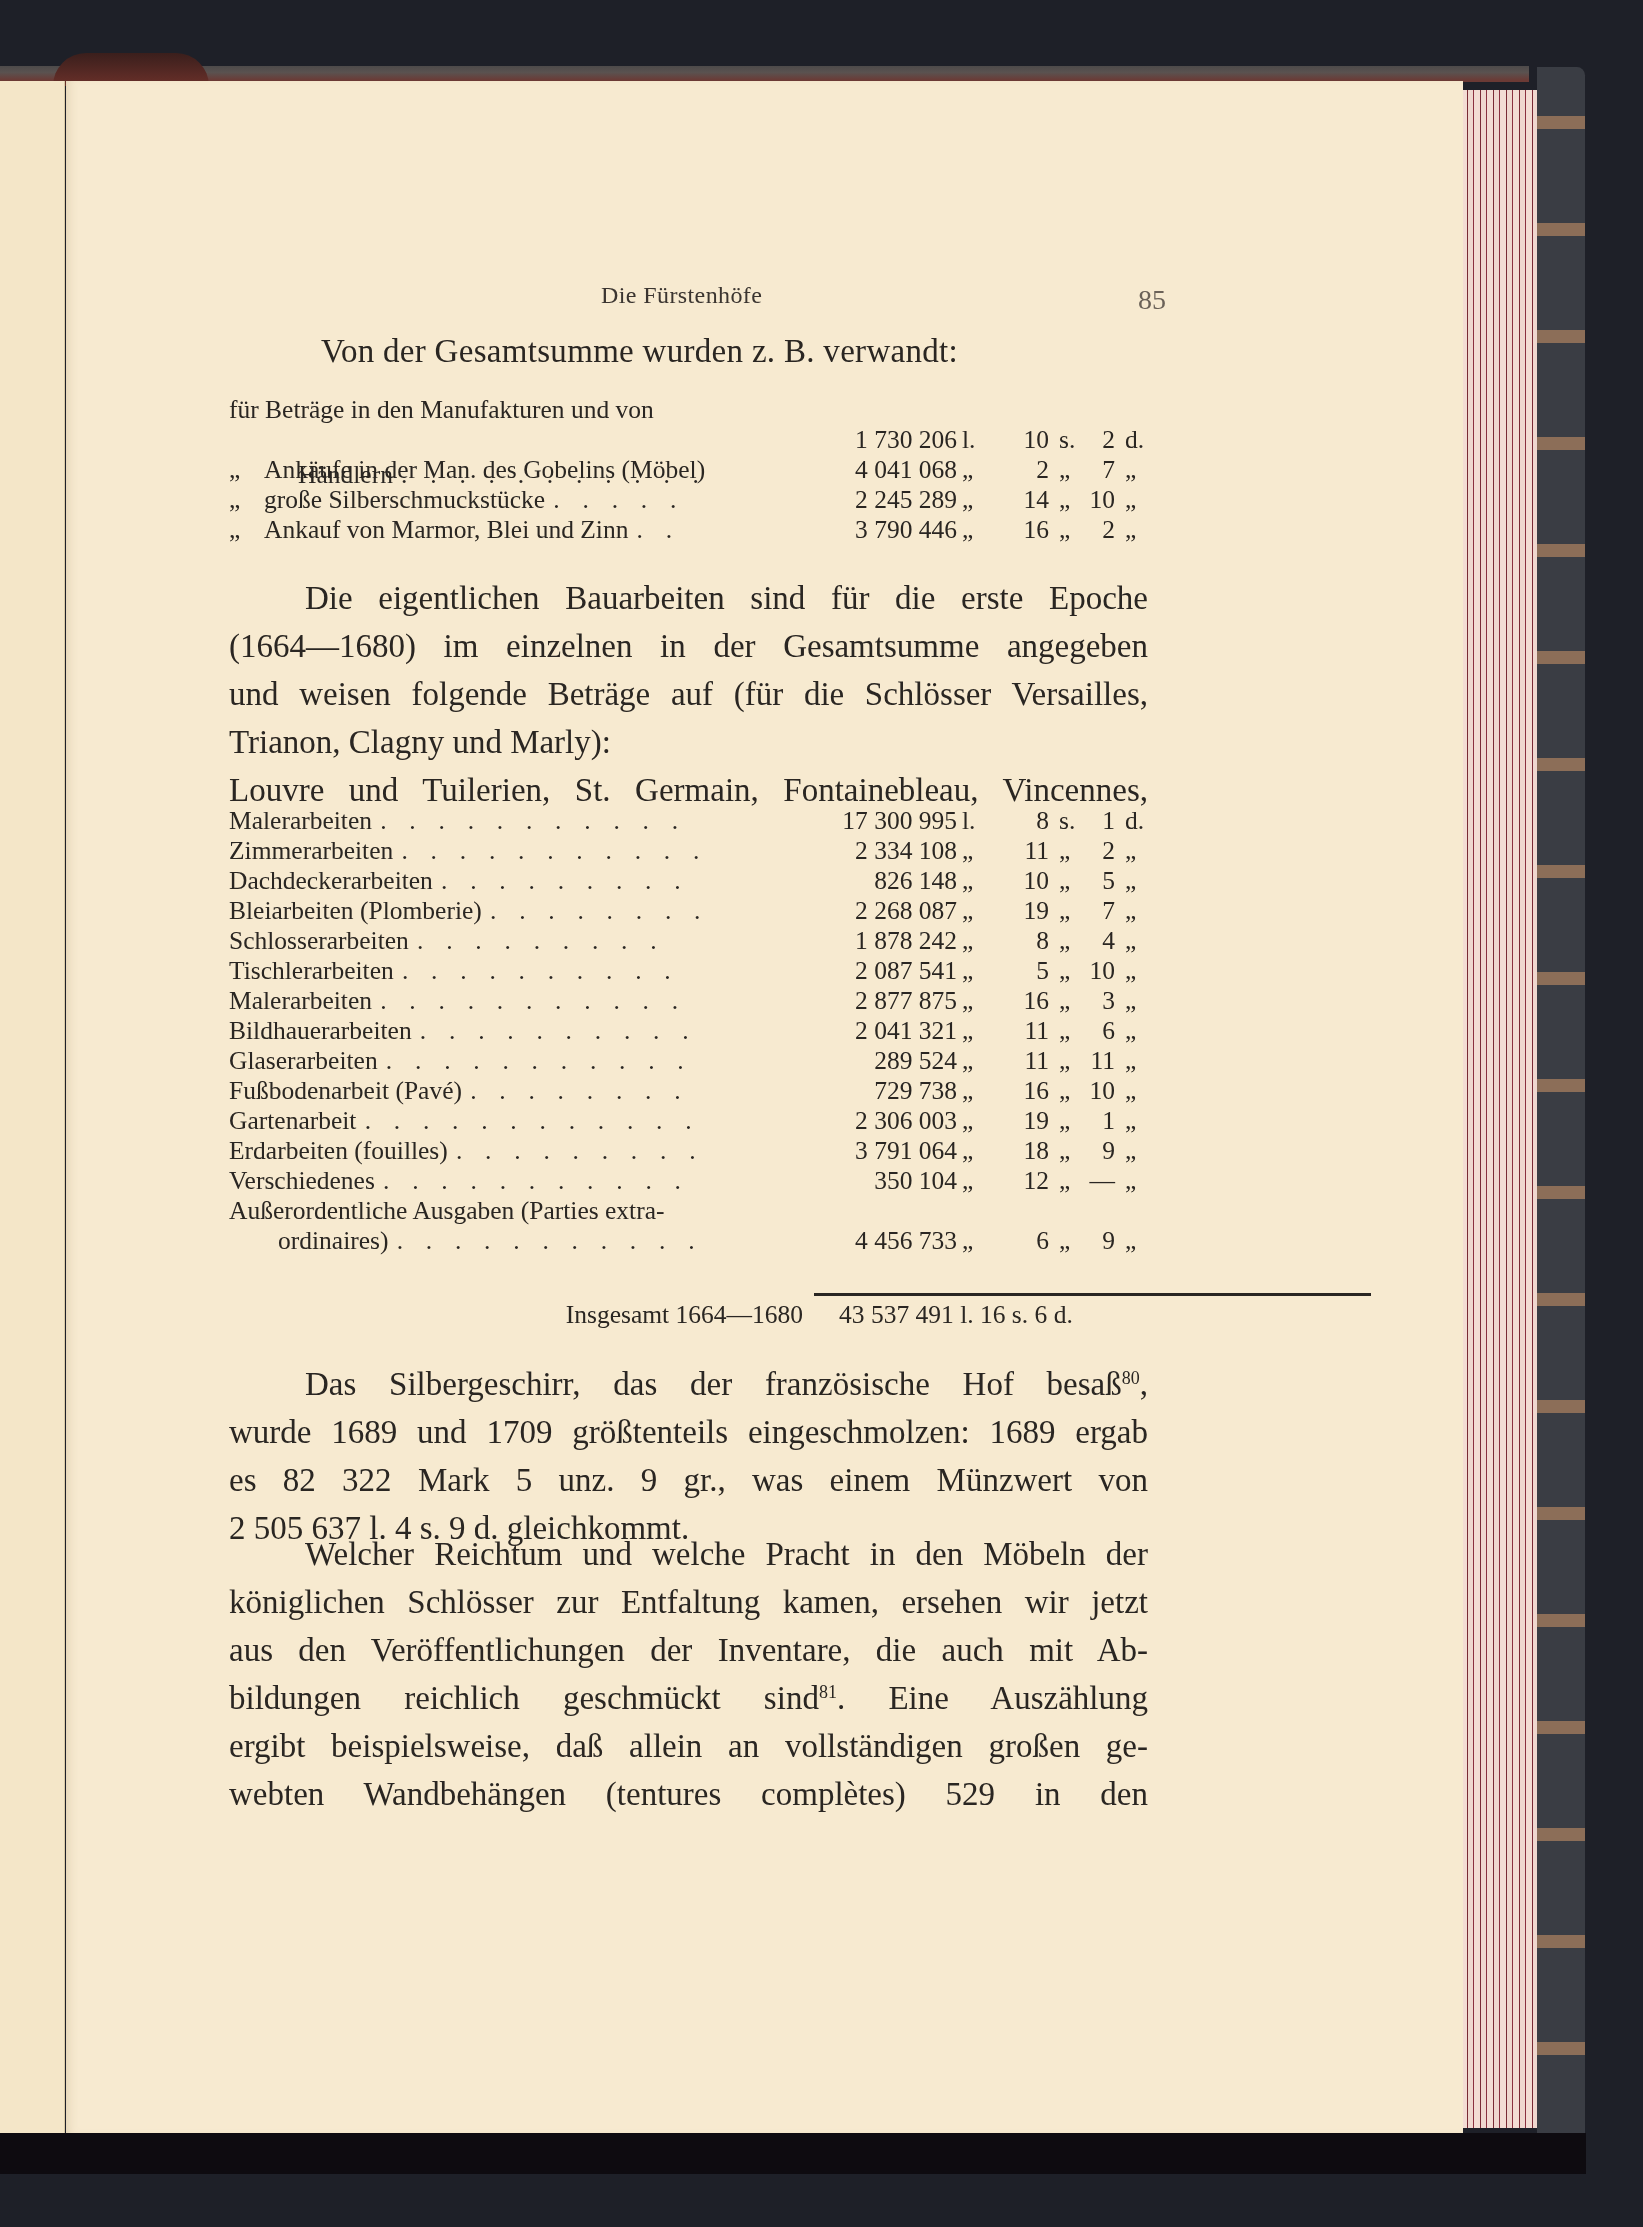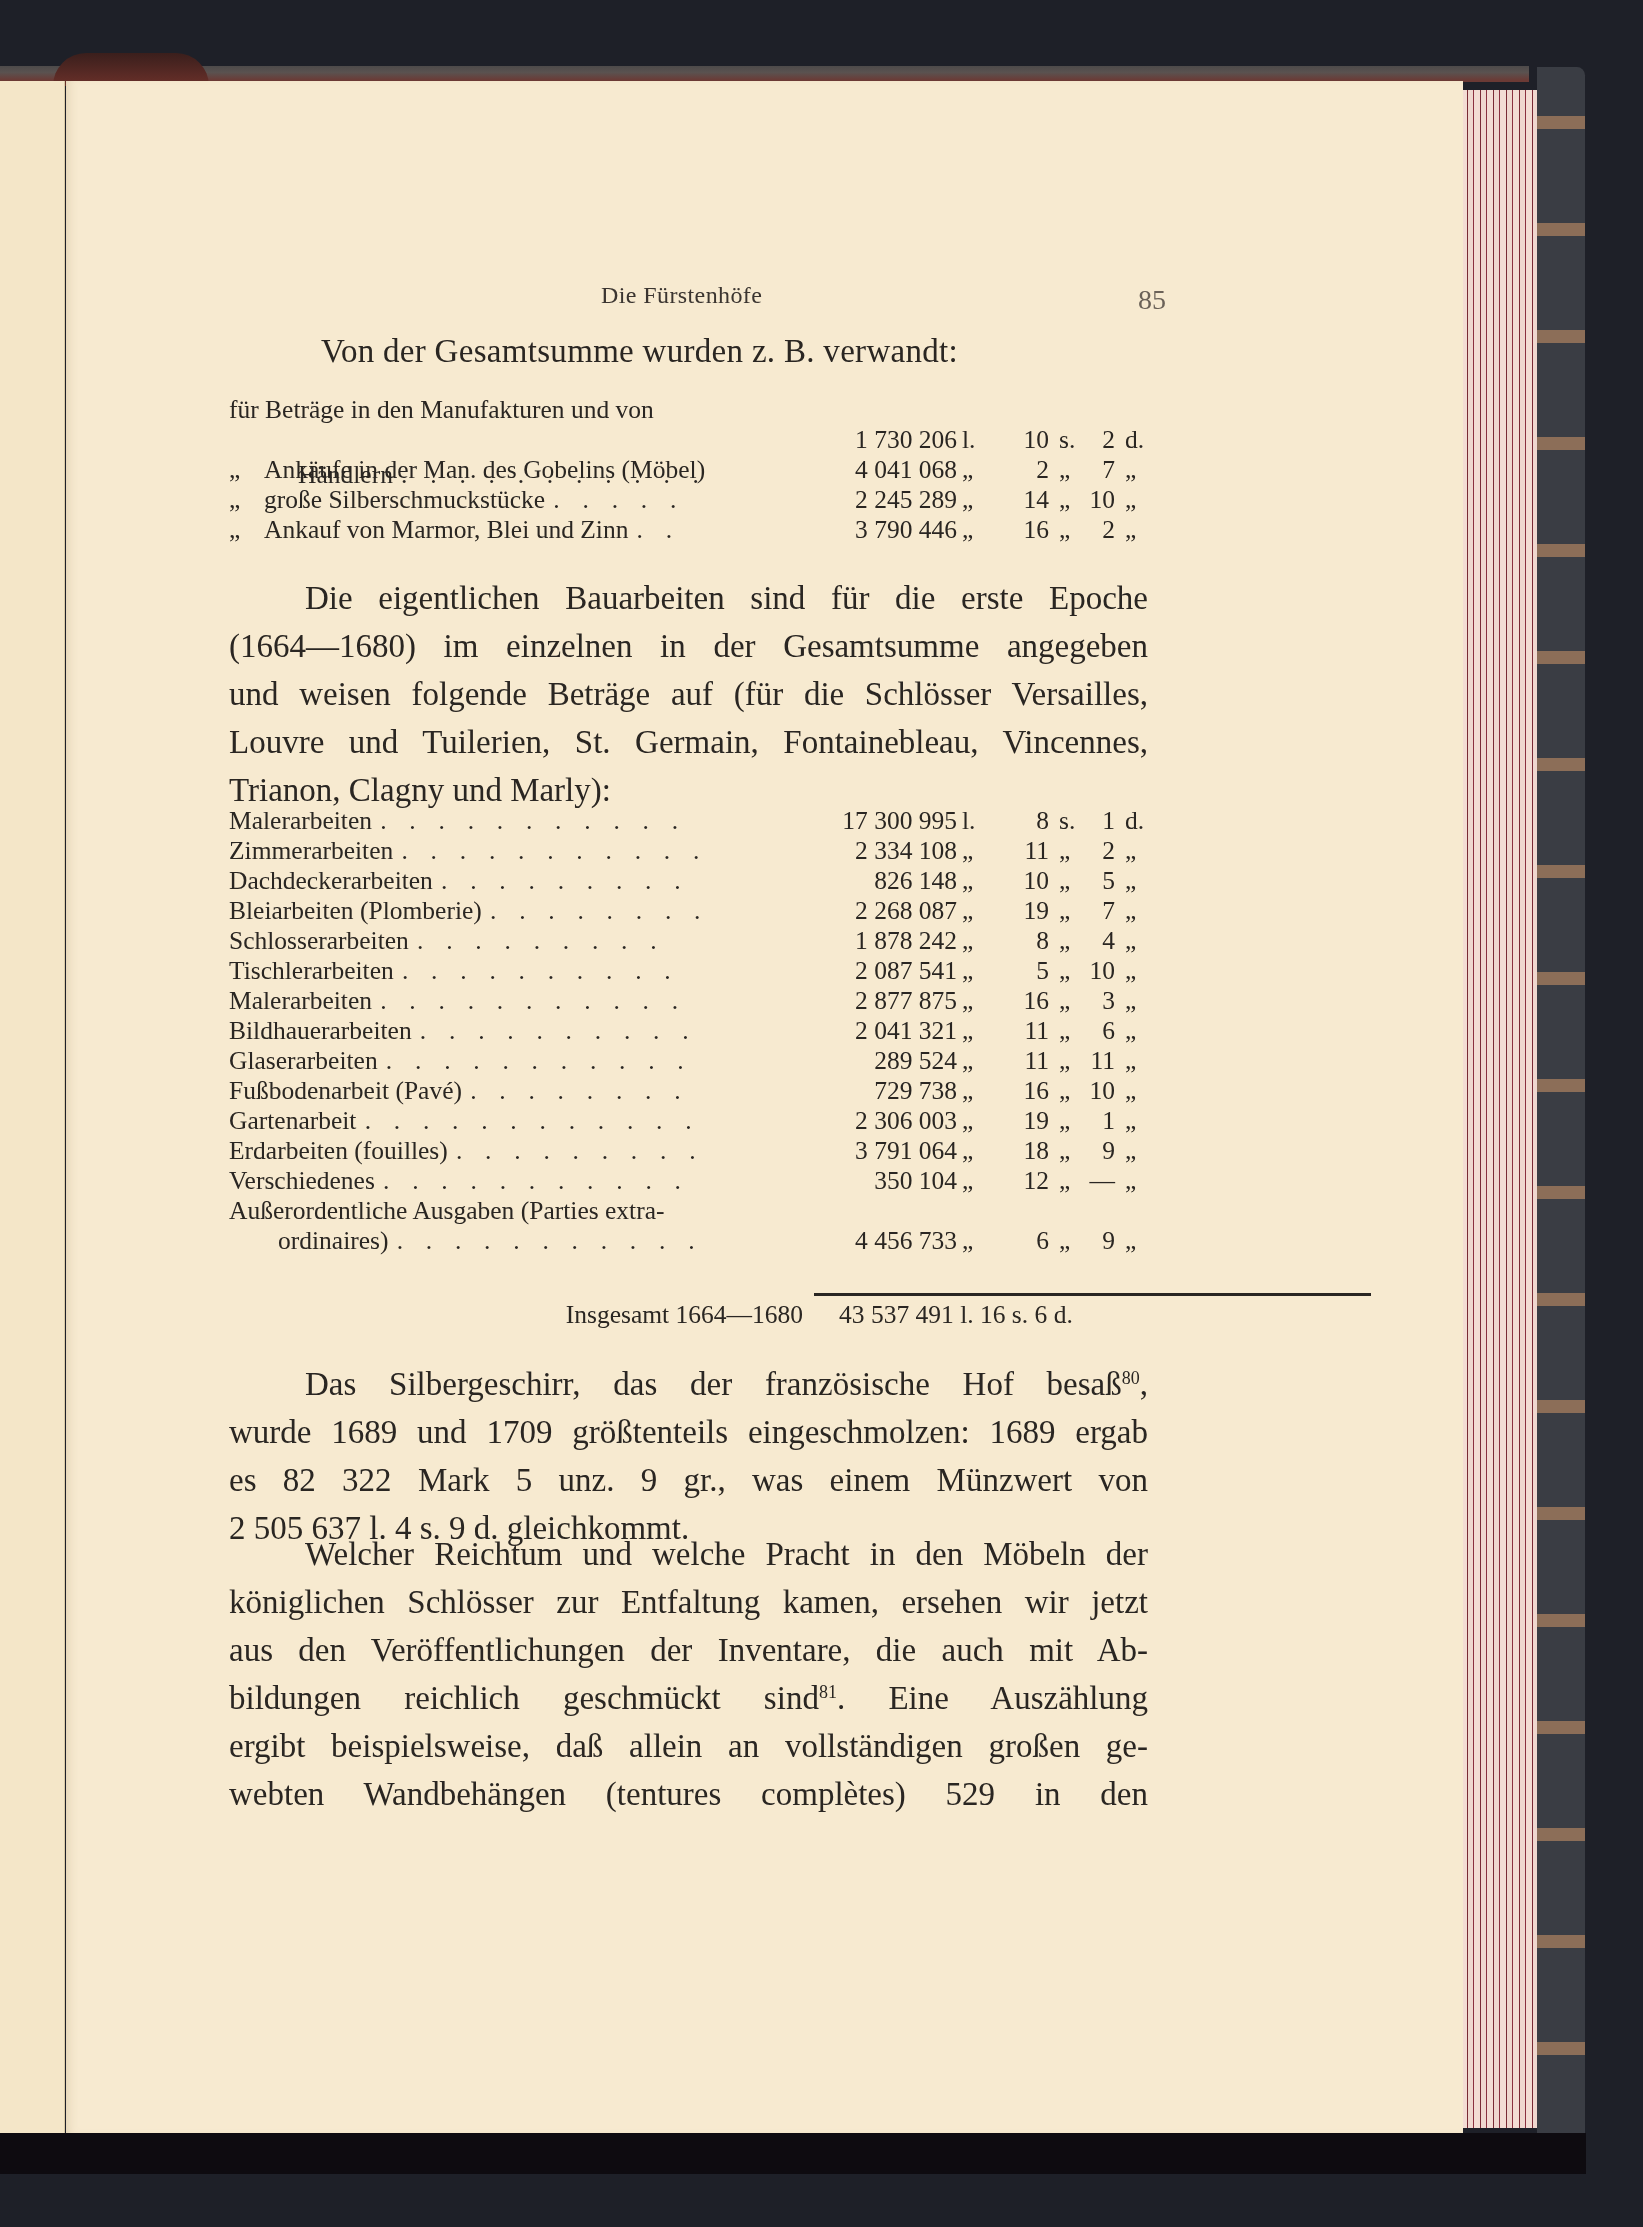--- a/index.html
+++ b/index.html
@@ -167,22 +167,22 @@
           <span class="v2">2</span>
           <span class="unit3">„</span>
         </div>
       </div>
   </div>
 
   <div class="para para1">
     <span class="line indent">Die eigentlichen Bauarbeiten sind für die erste Epoche</span>
     <span class="line">(1664—1680) im einzelnen in der Gesamtsumme angegeben</span>
     <span class="line">und weisen folgende Beträge auf (für die Schlösser Versailles,</span>
+    <span class="line last">Trianon, Clagny und Marly):</span>
     <span class="line">Louvre und Tuilerien, St. Germain, Fontainebleau, Vincennes,</span>
-    <span class="line last">Trianon, Clagny und Marly):</span>
   </div>
 
   <div class="ledger ledger-main">
     <div id="construction-rows">
         <div class="row">
           <span class="label"><span>Malerarbeiten</span><span class="dots" style="margin-left: 8.2px;">. . . . . . . . . . .</span></span>
           <span class="amt">17 300 995</span>
           <span class="unit1">l.</span>
           <span class="v1">8</span>
           <span class="unit2">s.</span>

